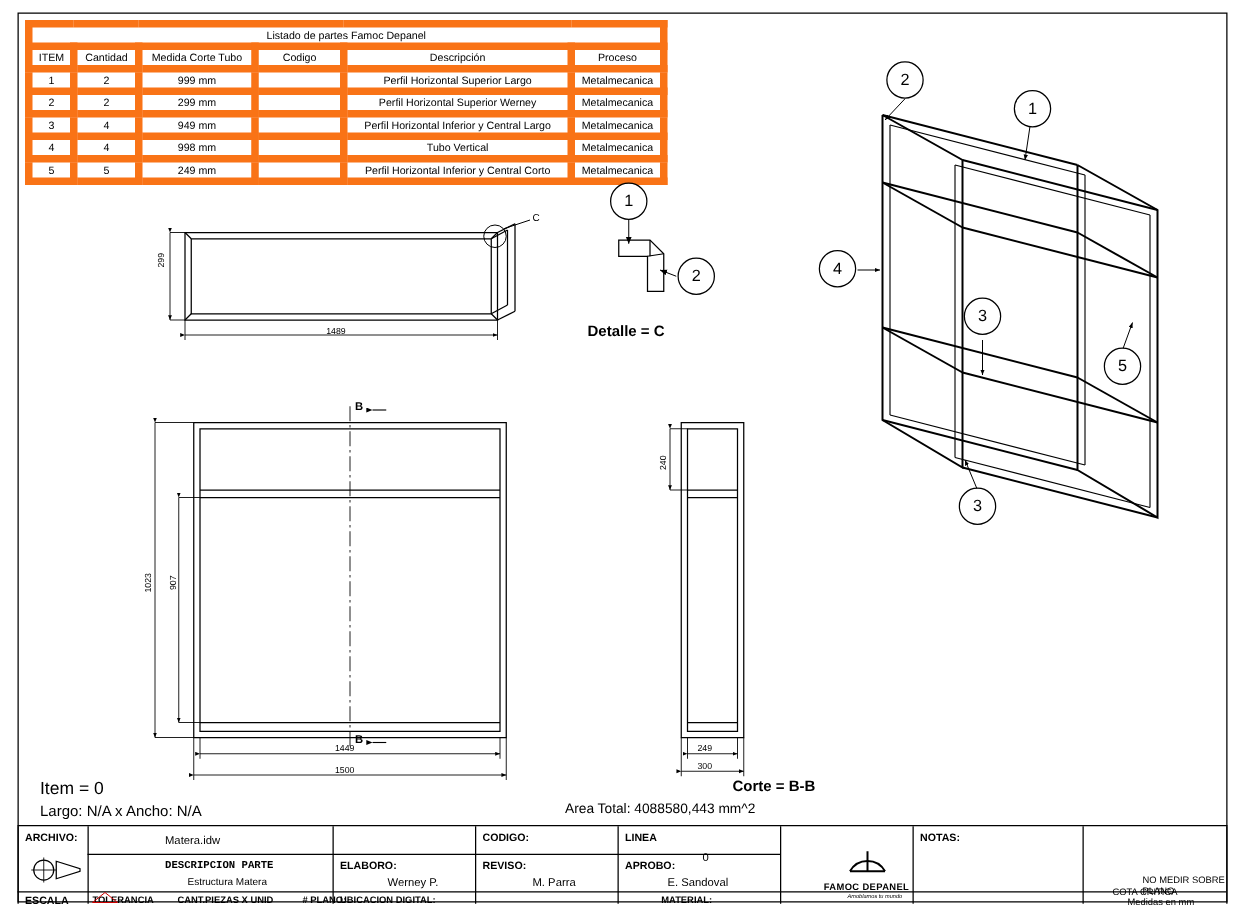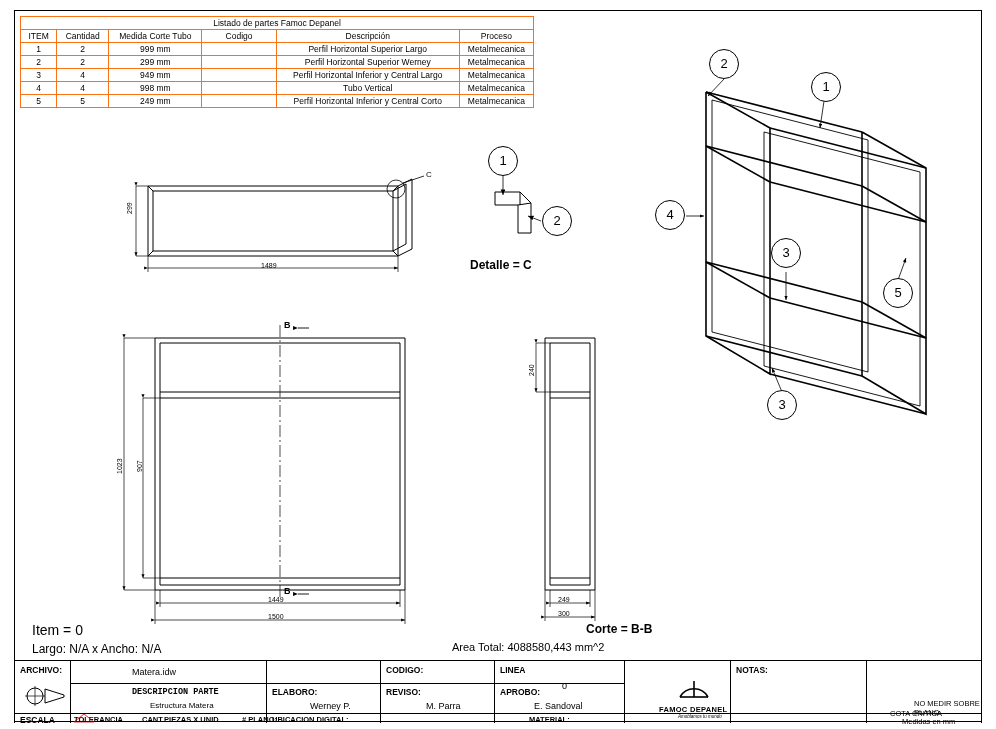--- a/index.html
+++ b/index.html
@@ -20,21 +20,21 @@
     border:1px solid #000;
   }
 
   
   .parts-table {
     position:absolute; left:20px; top:16px; width:514px;
     border-collapse: collapse;
     font-size:8.5px;
   }
   .parts-table td, .parts-table th {
-    border:1px solid #f97316;
+    border:6px solid #f97316;
     padding:0 2px;
     height:12px;
     line-height:12px;
     text-align:center;
     font-weight:normal;
     white-space:nowrap;
   }
   .parts-table .title-row td {
     font-size:8.5px;
     height:12px;

